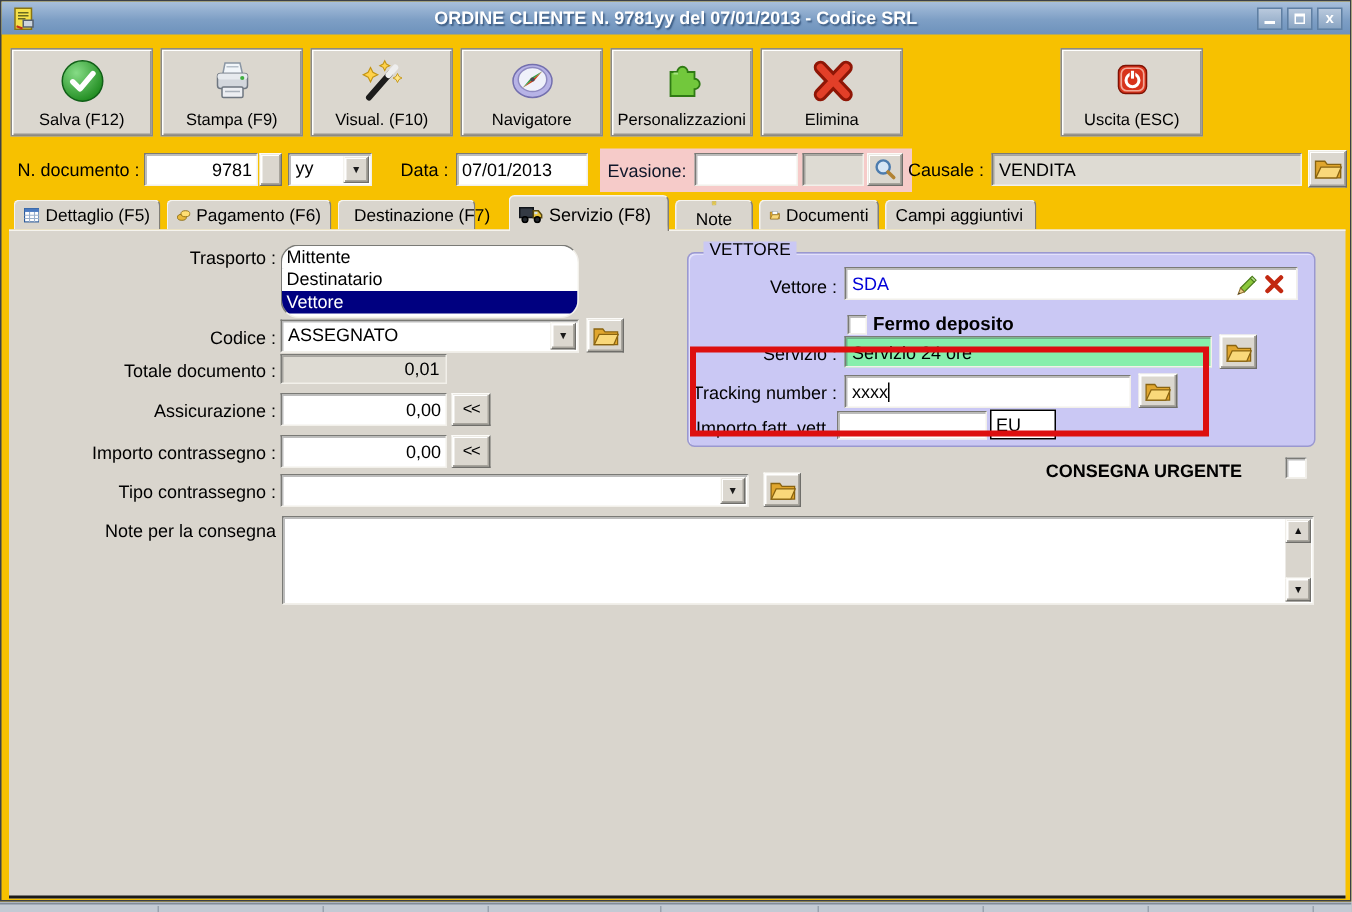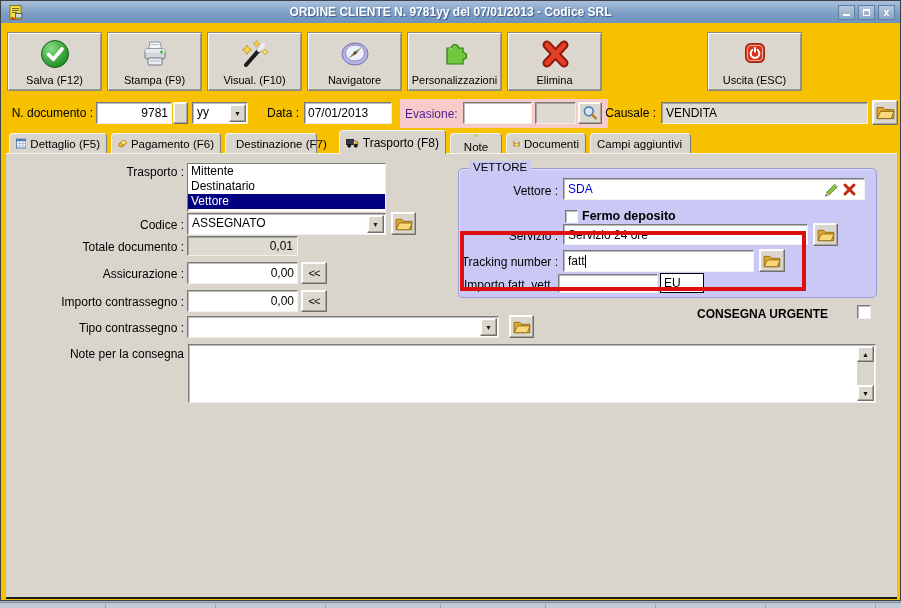--- a/index.html
+++ b/index.html
@@ -68,21 +68,21 @@
     border-color:#fcfbf8 #6f6e6a #6f6e6a #fcfbf8;
     box-shadow: inset -1px -1px 0 #a7a49c, inset 1px 1px 0 #ffffff;
   }
   .abs { position:absolute; }
   .vcent { display:flex; align-items:center; }
   input.fld {
     position:absolute; font-family:"Liberation Sans", sans-serif; font-size:12px;
     padding:0 3px; outline:none;
   }
   .pinkbox { position:absolute; left:399px; top:98px; width:208px; height:29px; background:#f6cbc9; }
-  .ev-label { color:#4c1d95; }
+  .ev-label { color:#0f172a; }
 
   
   .tab {
     position:absolute; top:132px; height:20px;
     background:#d9d5cd;
     border:1px solid #807e78; border-bottom:none;
     border-top-color:#f5f3ee; border-left-color:#f5f3ee;
     border-top-left-radius:4px; border-top-right-radius:4px;
     display:flex; align-items:center; gap:4px; padding:0 6px;
     font-size:11.5px; white-space:nowrap; cursor:default;
@@ -310,21 +310,21 @@
     <span>Destinazione (F7)</span>
   </div>
   <div class="tab active" style="left:338px; width:107px;">
     <svg width="16" height="12" viewBox="0 0 16 12">
       <rect x="0.5" y="1.5" width="9" height="6.5" fill="#343a44" stroke="#10141a"></rect>
       <path d="M9.5 3.5 h3.4 l2.2 2.6 v2 H9.5 z" fill="#e8c238" stroke="#5a4a10"></path>
       <circle cx="4" cy="9.4" r="1.9" fill="#22262c" stroke="#000"></circle>
       <circle cx="12.2" cy="9.4" r="1.9" fill="#22262c" stroke="#000"></circle>
       <rect x="10.3" y="4.2" width="2" height="1.6" fill="#cfe0ee"></rect>
     </svg>
-    <span>Trasporto (F8)</span>
+    <span>Servizio (F8)</span>
   </div>
   <div class="tab" style="left:449px; width:52px;flex-direction:column;">
     <svg width="14" height="13" viewBox="0 0 14 13">
       <path d="M1.5 1.8 L12.8 1 L12 11.8 L2.4 12.4 Z" fill="#f7df6e" stroke="#a38a1e"></path>
       <line x1="3.6" y1="4" x2="10.8" y2="3.6" stroke="#b59a28"></line>
       <line x1="3.6" y1="6.2" x2="10.6" y2="5.8" stroke="#b59a28"></line>
       <line x1="3.6" y1="8.4" x2="10.4" y2="8" stroke="#b59a28"></line>
     </svg>
     <span>Note</span>
   </div>
@@ -336,21 +336,21 @@
     </svg>
     <span>Documenti</span>
   </div>
   <div class="tab" style="left:589px; width:101px;">
     <span>Campi aggiuntivi</span>
   </div>
 
   <div class="panel"></div>
 
   <div class="lbl r" style="left:0; top:164px; width:183px; z-index:3;">Trasporto :</div>
-  <div class="listbox sunken" style="z-index:3;">
+  <div class="listbox sunken" style="z-index:3;border-radius:12px;">
     <div class="opt">Mittente</div>
     <div class="opt">Destinatario</div>
     <div class="opt sel">Vettore</div>
   </div>
 
   <div class="lbl r" style="left:0; top:217px; width:183px; z-index:3;">Codice :</div>
   <div class="combo sunken" style="left:186px; top:212px; width:199px; height:22px; z-index:3;">
     <span class="txt">ASSEGNATO</span>
     <div class="combo-btn raised">▼</div>
   </div>
@@ -409,33 +409,33 @@
     <path d="M12.6 4.4 L15.2 7 L16.4 5.8 L13.8 3.2 Z" fill="#b7e18c" stroke="#4a7a1a" stroke-width="0.7"></path>
   </svg>
   <svg style="position:absolute; left:841px; top:181px; z-index:5;" width="15" height="15" viewBox="0 0 15 15">
     <path d="M3 3 L12 12 M12 3 L3 12" stroke="#c22810" stroke-width="3" stroke-linecap="round"></path>
   </svg>
 
   <div class="checkbox" style="left:564px; top:209px; z-index:4;"></div>
   <div class="lbl bold-label" style="left:581px; top:208px; z-index:4;">Fermo deposito</div>
 
   <div class="lbl r" style="left:460px; top:228px; width:97px; z-index:4;">Servizio :</div>
-  <div class="abs sunken vcent" style="left:562px; top:223px; width:245px; height:21px; padding:0 4px; background:#ffffff; z-index:4;">
+  <div class="abs sunken vcent" style="left:562px; top:223px; width:245px; height:21px; padding:0 4px; background:#86efac; z-index:4;">
     <span>Servizio 24 ore</span>
   </div>
   <div class="abs raised icon-btn" style="left:812px; top:222px; width:25px; height:23px; z-index:4;">
     <svg width="18" height="14" viewBox="0 0 19 15">
       <path d="M1 2.5 h6.2 l1.6 2.1 h9 v9 H1 z" fill="#e0a62e" stroke="#8a6410" stroke-width="0.9"></path>
       <path d="M1.2 13.6 l3.4 -7.2 h13.6 l-3.1 7.2 z" fill="#f9d87a" stroke="#8a6410" stroke-width="0.9"></path>
     </svg>
   </div>
 
   <div class="lbl r" style="left:460px; top:254px; width:97px; z-index:4;">Tracking number :</div>
   <div class="abs sunken vcent" style="left:562px; top:249px; width:191px; height:22px; padding:0 4px; z-index:4;">
-    <span>fatt</span>
+    <span>xxxx</span>
       <span class="caret"></span>
   </div>
   <div class="abs raised icon-btn" style="left:758px; top:248px; width:26px; height:23px; z-index:4;">
     <svg width="18" height="14" viewBox="0 0 19 15">
       <path d="M1 2.5 h6.2 l1.6 2.1 h9 v9 H1 z" fill="#e0a62e" stroke="#8a6410" stroke-width="0.9"></path>
       <path d="M1.2 13.6 l3.4 -7.2 h13.6 l-3.1 7.2 z" fill="#f9d87a" stroke="#8a6410" stroke-width="0.9"></path>
     </svg>
   </div>
 
   <div class="lbl" style="left:463px; top:277px; z-index:4;">Importo fatt. vett.</div>

